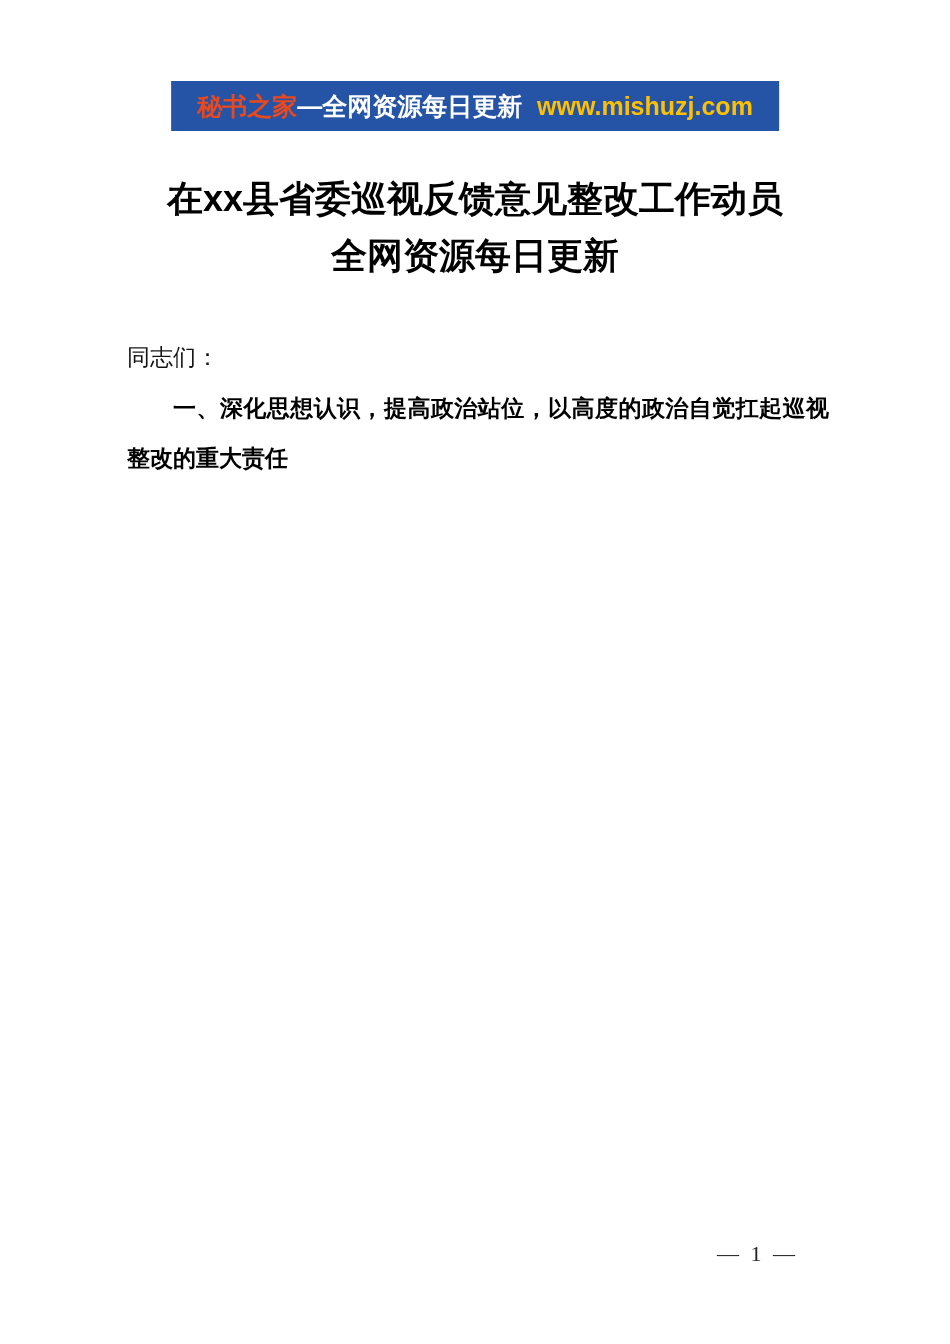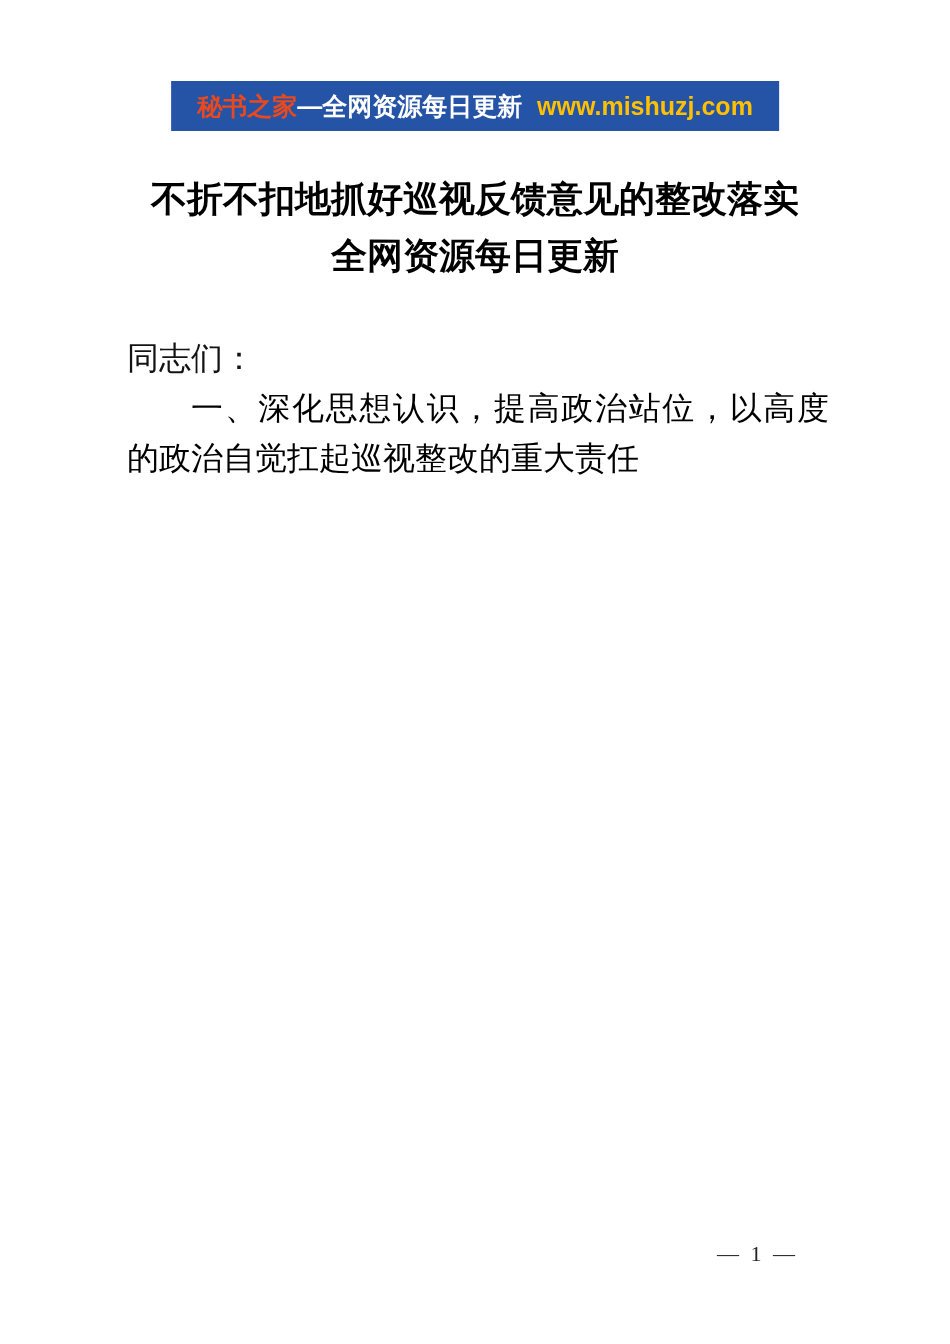--- a/index.html
+++ b/index.html
@@ -44,29 +44,29 @@
     font-size: 36px;
     font-weight: bold;
     line-height: 57px;
   }
   .title-line { display: block; }
   .content {
     position: absolute;
     left: 127px;
     top: 333px;
     width: 702px;
-    font-size: 32px;
+    font-size: 23px;
     line-height: 50px;
     color: var(--text, #131313);
     text-align: justify;
   }
   .salutation { text-indent: 0; }
   .para { text-indent: 2em; }
   .heading {
-    font-weight: normal;
+    font-weight: bold;
     font-family: "Liberation Sans", "DejaVu Sans", sans-serif;
     color: #000000;
   }
   .footer {
     position: absolute;
     right: 152px;
     bottom: 76px;
     font-size: 22px;
     line-height: 28px;
     color: #222222;
@@ -78,21 +78,21 @@
 <body>
 
 <div class="page">
 
   <div class="banner">
     <span class="brand">秘书之家</span><span>—全网资源每日更新</span>
     <span class="url">www.mishuzj.com</span>
   </div>
 
   <h1 class="title">
-    <span class="title-line">不折不扣地抓好巡视反馈意见的整改落实</span>
+    <span class="title-line">在xx县省委巡视反馈意见整改工作动员</span>
     <span class="title-line">全网资源每日更新</span>
   </h1>
 
   <div class="content">
     <p class="salutation">同志们：</p>
     <p class="para heading">一、深化思想认识，提高政治站位，以高度的政治自觉扛起巡视整改的重大责任</p>
   </div>
 
   <div class="footer">— 1 —</div>
 

